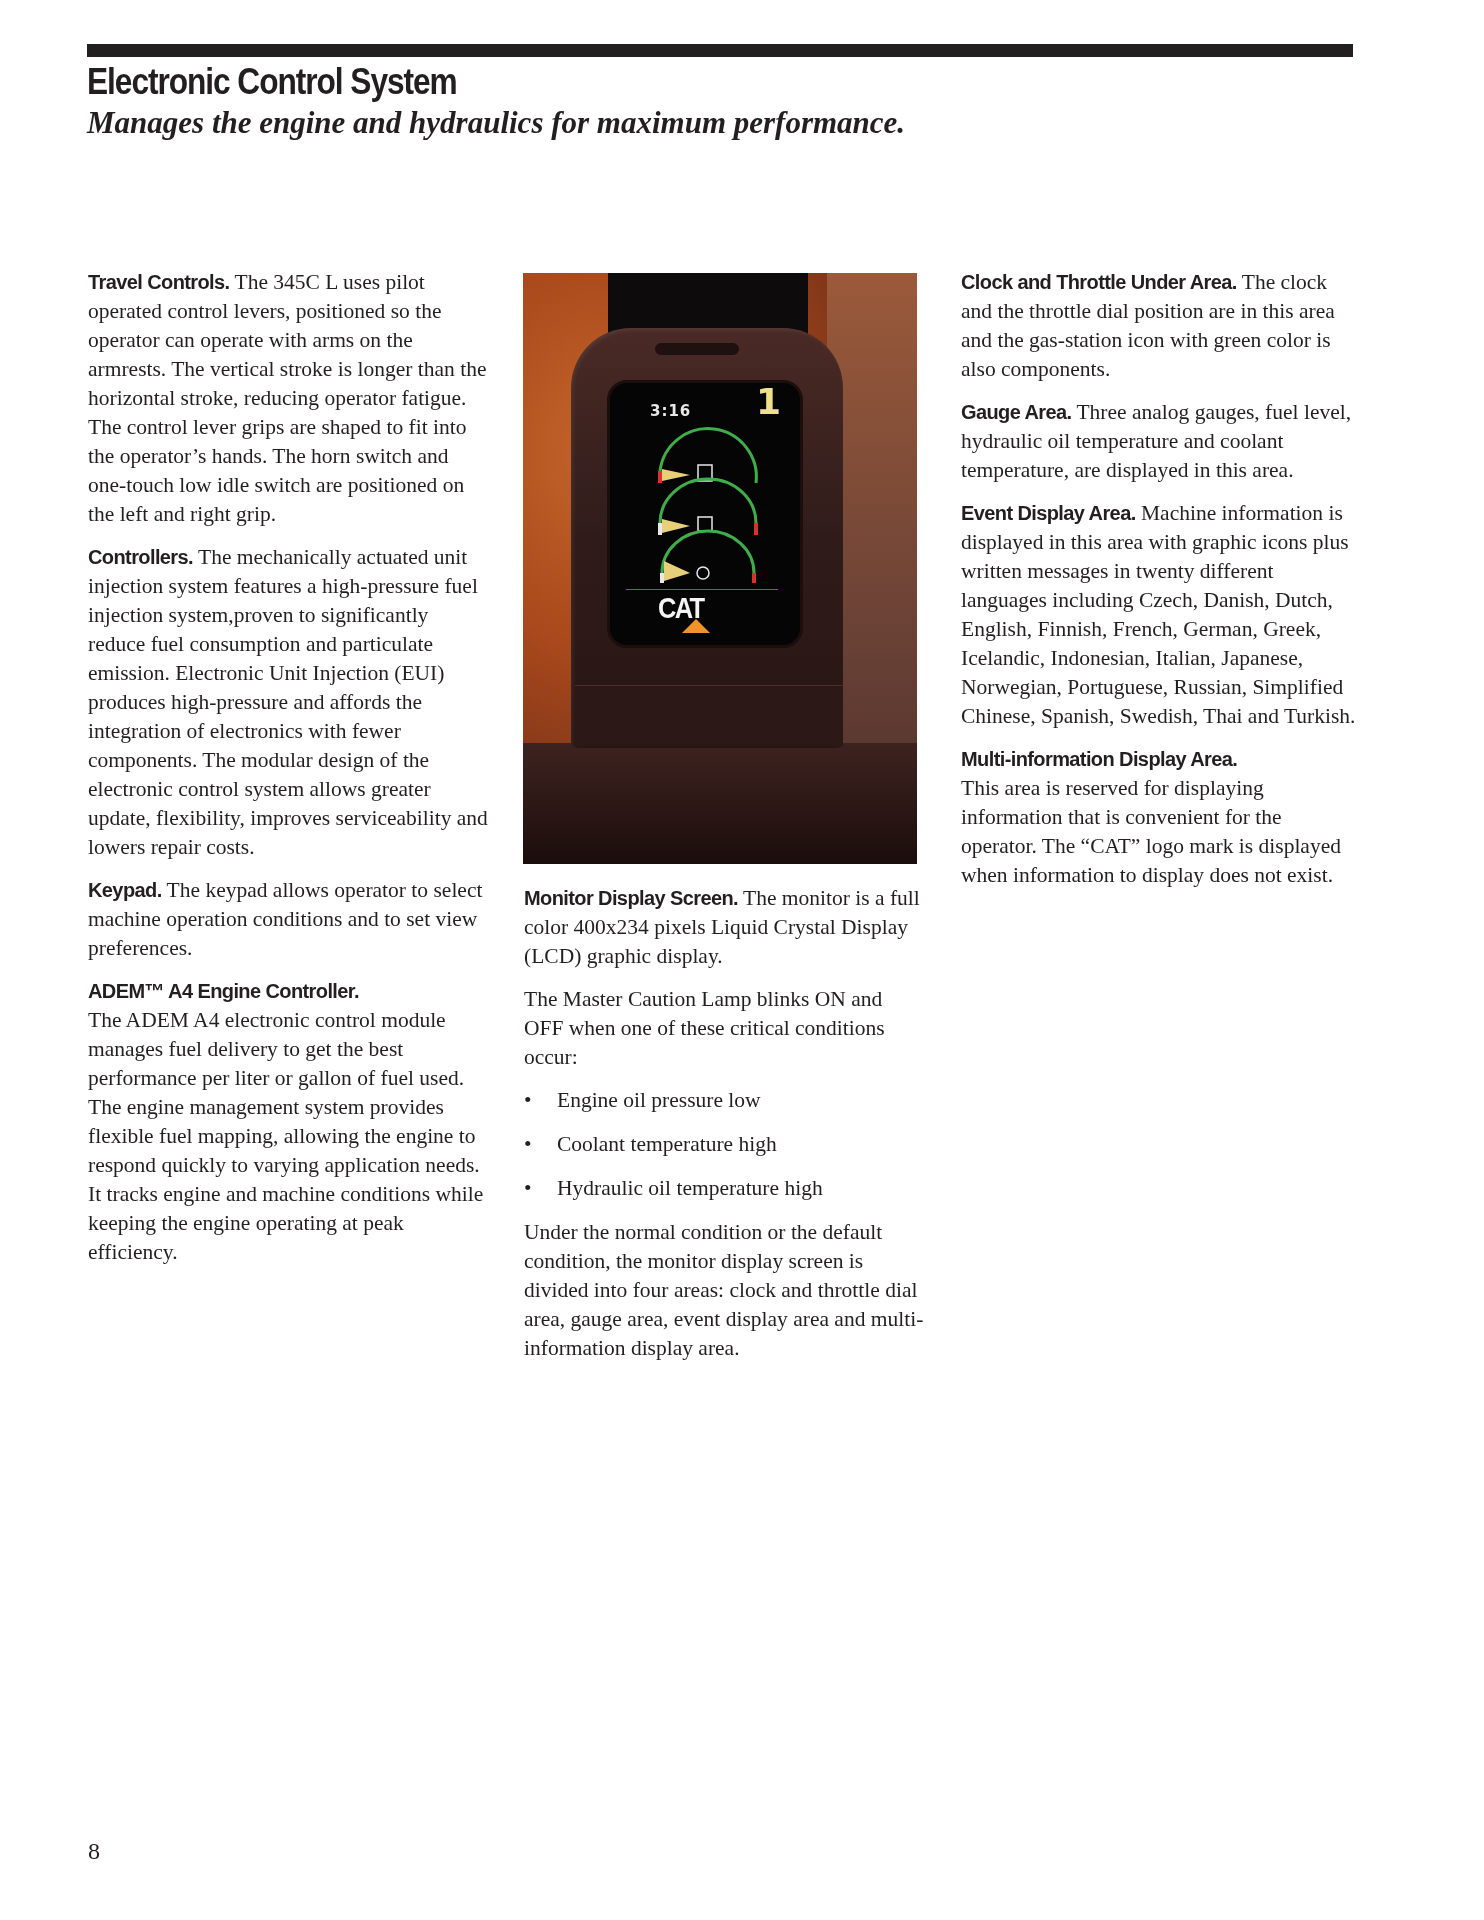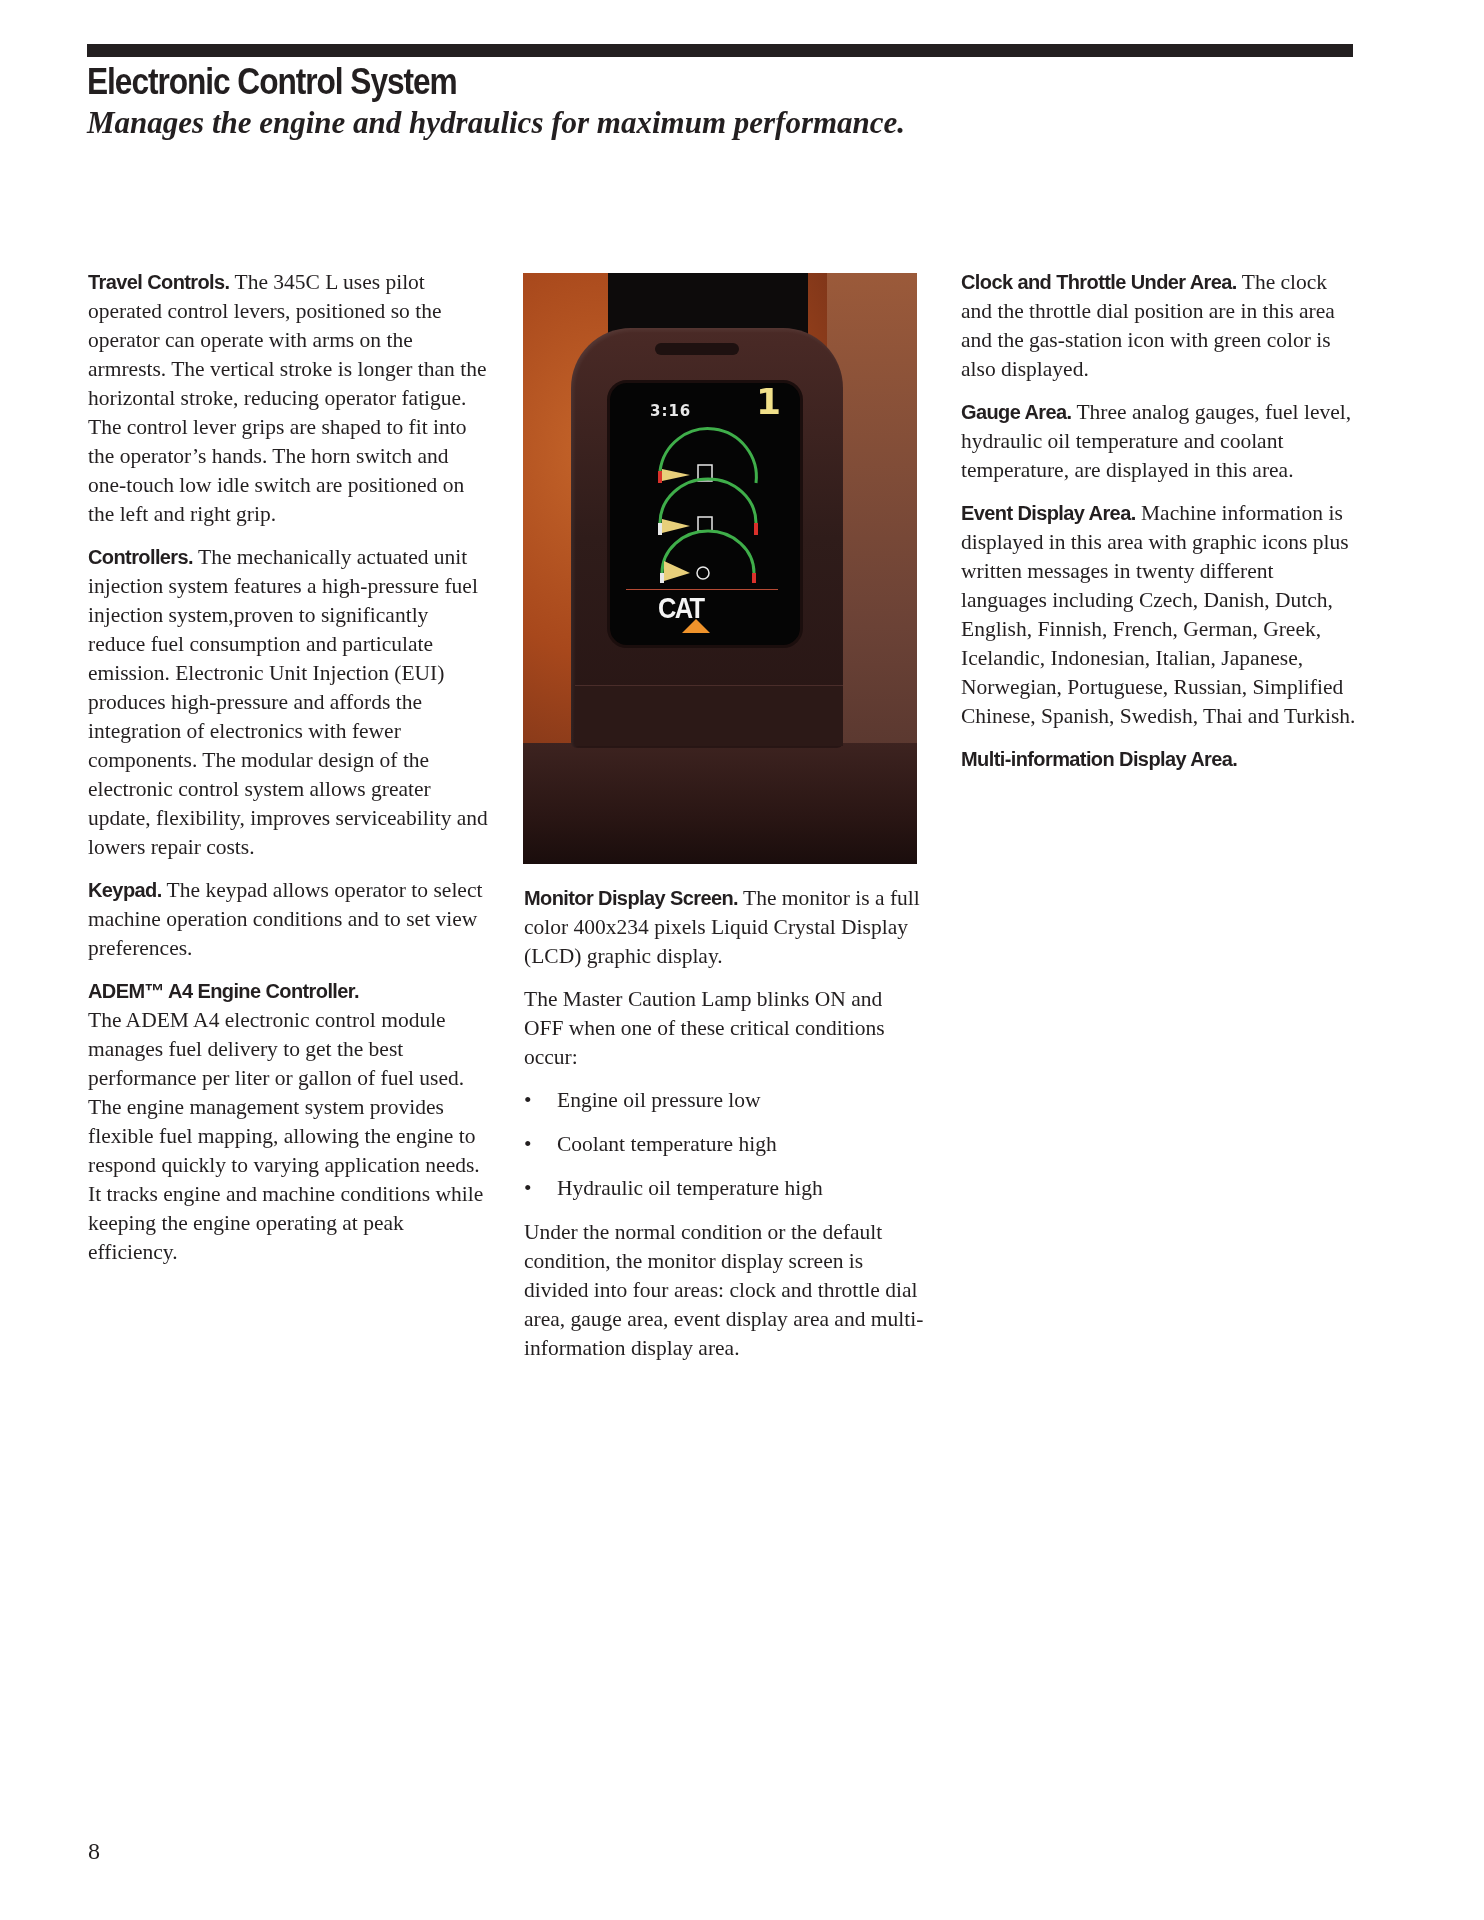--- a/index.html
+++ b/index.html
@@ -101,26 +101,26 @@
   <ul class="bullets">
     <li><span class="dot">•</span><span>Engine oil pressure low</span></li>
     <li><span class="dot">•</span><span>Coolant temperature high</span></li>
     <li><span class="dot">•</span><span>Hydraulic oil temperature high</span></li>
   </ul>
   <p>Under the normal condition or the default condition, the monitor display screen is divided into four areas: clock and throttle dial area, gauge area, event display area and multi-information display area.</p>
 </div>
 
 <div class="col col-right">
   <p>
-    <span class="lead">Clock and Throttle Under Area.</span><span> The clock and the throttle dial position are in this area and the gas-station icon with green color is also displayed.</span>
+    <span class="lead">Clock and Throttle Under Area.</span><span> The clock and the throttle dial position are in this area and the gas-station icon with green color is also components.</span>
   </p>
   <p>
     <span class="lead">Gauge Area.</span><span> Three analog gauges, fuel level, hydraulic oil temperature and coolant temperature, are displayed in this area.</span>
   </p>
   <p>
     <span class="lead">Event Display Area.</span><span> Machine information is displayed in this area with graphic icons plus written messages in twenty different languages including Czech, Danish, Dutch, English, Finnish, French, German, Greek, Icelandic, Indonesian, Italian, Japanese, Norwegian, Portuguese, Russian, Simplified Chinese, Spanish, Swedish, Thai and Turkish.</span>
   </p>
   <p>
-    <span class="lead lead-block">Multi-information Display Area.</span>
+    <span class="lead lead-block">Multi-information Display Area.</span><span>This area is reserved for displaying information that is convenient for the operator. The “CAT” logo mark is displayed when information to display does not exist.</span>
   </p>
 </div>
 
 <div class="pagenum">8</div>
 
 </body></html>

